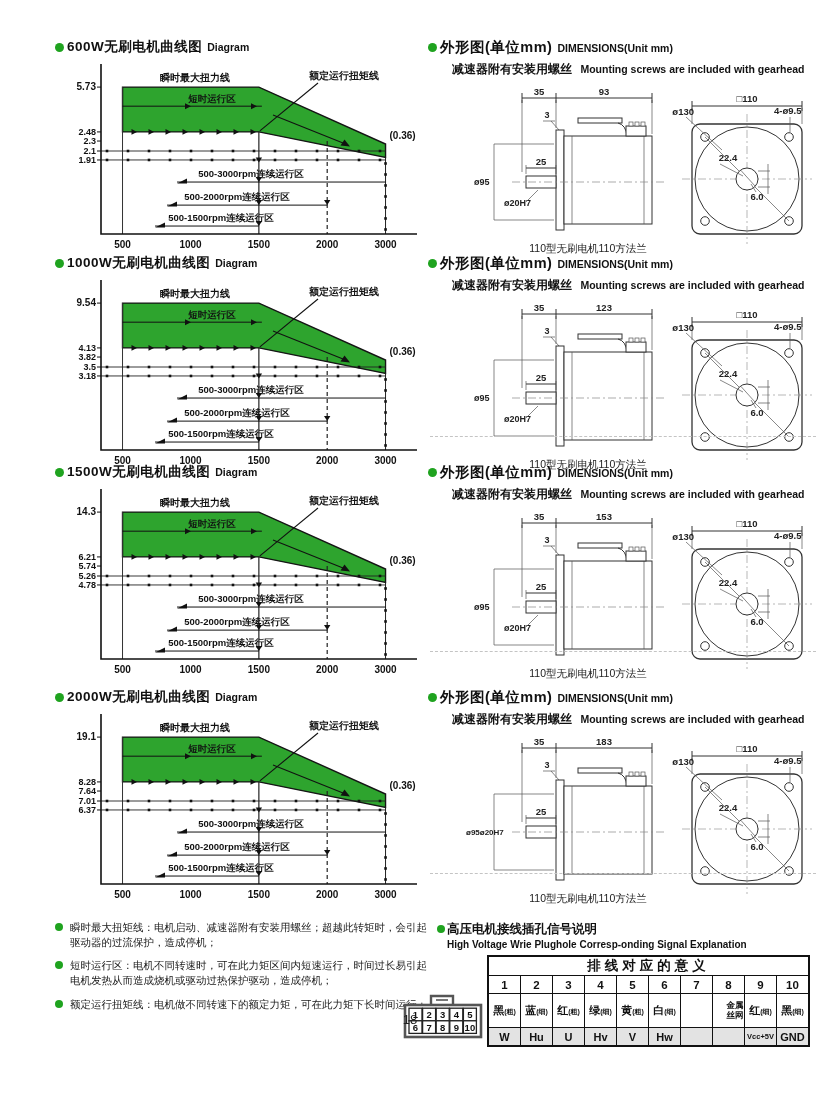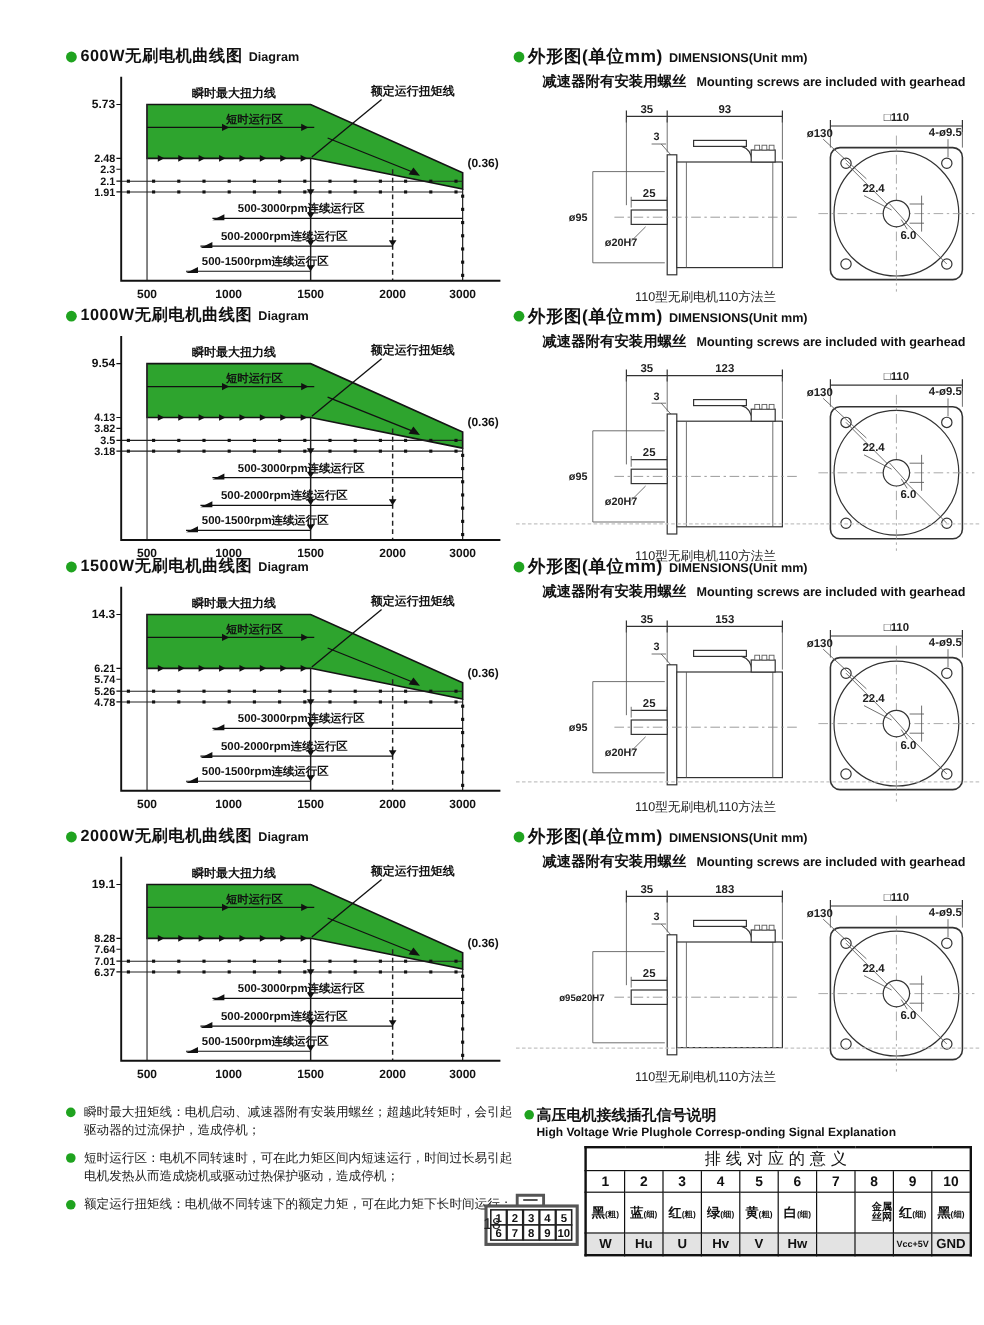--- a/index.html
+++ b/index.html
@@ -31,21 +31,21 @@
   .hv-title{position:absolute;left:437px;top:921px;white-space:nowrap;}
   .hv-zh{font-size:12.5px;font-weight:bold;}
   .hv-zh .hvdot{display:inline-block;width:8px;height:8px;border-radius:50%;background:#1fa31f;
                 margin-right:2px;}
   .hv-en{font-size:10px;font-weight:bold;margin-top:1px;margin-left:10px;}
   .sig-wrap{position:absolute;left:487px;top:955px;}
   table.sig{border-collapse:collapse;table-layout:fixed;}
   table.sig th,table.sig td{border:1.5px solid #111;text-align:center;padding:0;width:31px;
                             font-family:"Liberation Sans",sans-serif;}
   table.sig{border:2px solid #111;}
-  th.tt{font-size:13.5px;font-weight:normal;height:18px;letter-spacing:4px;}
+  th.tt{font-size:13.5px;font-weight:bold;height:18px;letter-spacing:4px;}
   td.pin{font-size:11.5px;font-weight:bold;height:17px;}
   td.col{font-size:11px;height:33px;font-weight:bold;}
   td.col .paren{font-size:7px;font-weight:bold;}
   td.col .two{font-size:8.5px;line-height:1.15;display:inline-block;font-weight:bold;margin-left:13px;}
   td.sigv{font-size:11px;font-weight:bold;height:17px;background:#e3e3e3;}
   td.sigv.small{font-size:7.5px;}
   .connector{position:absolute;left:402px;top:991px;}
   .pagenum{position:absolute;left:0;top:1012px;width:820px;text-align:center;
            font-size:13px;color:#222;}
 </style>

